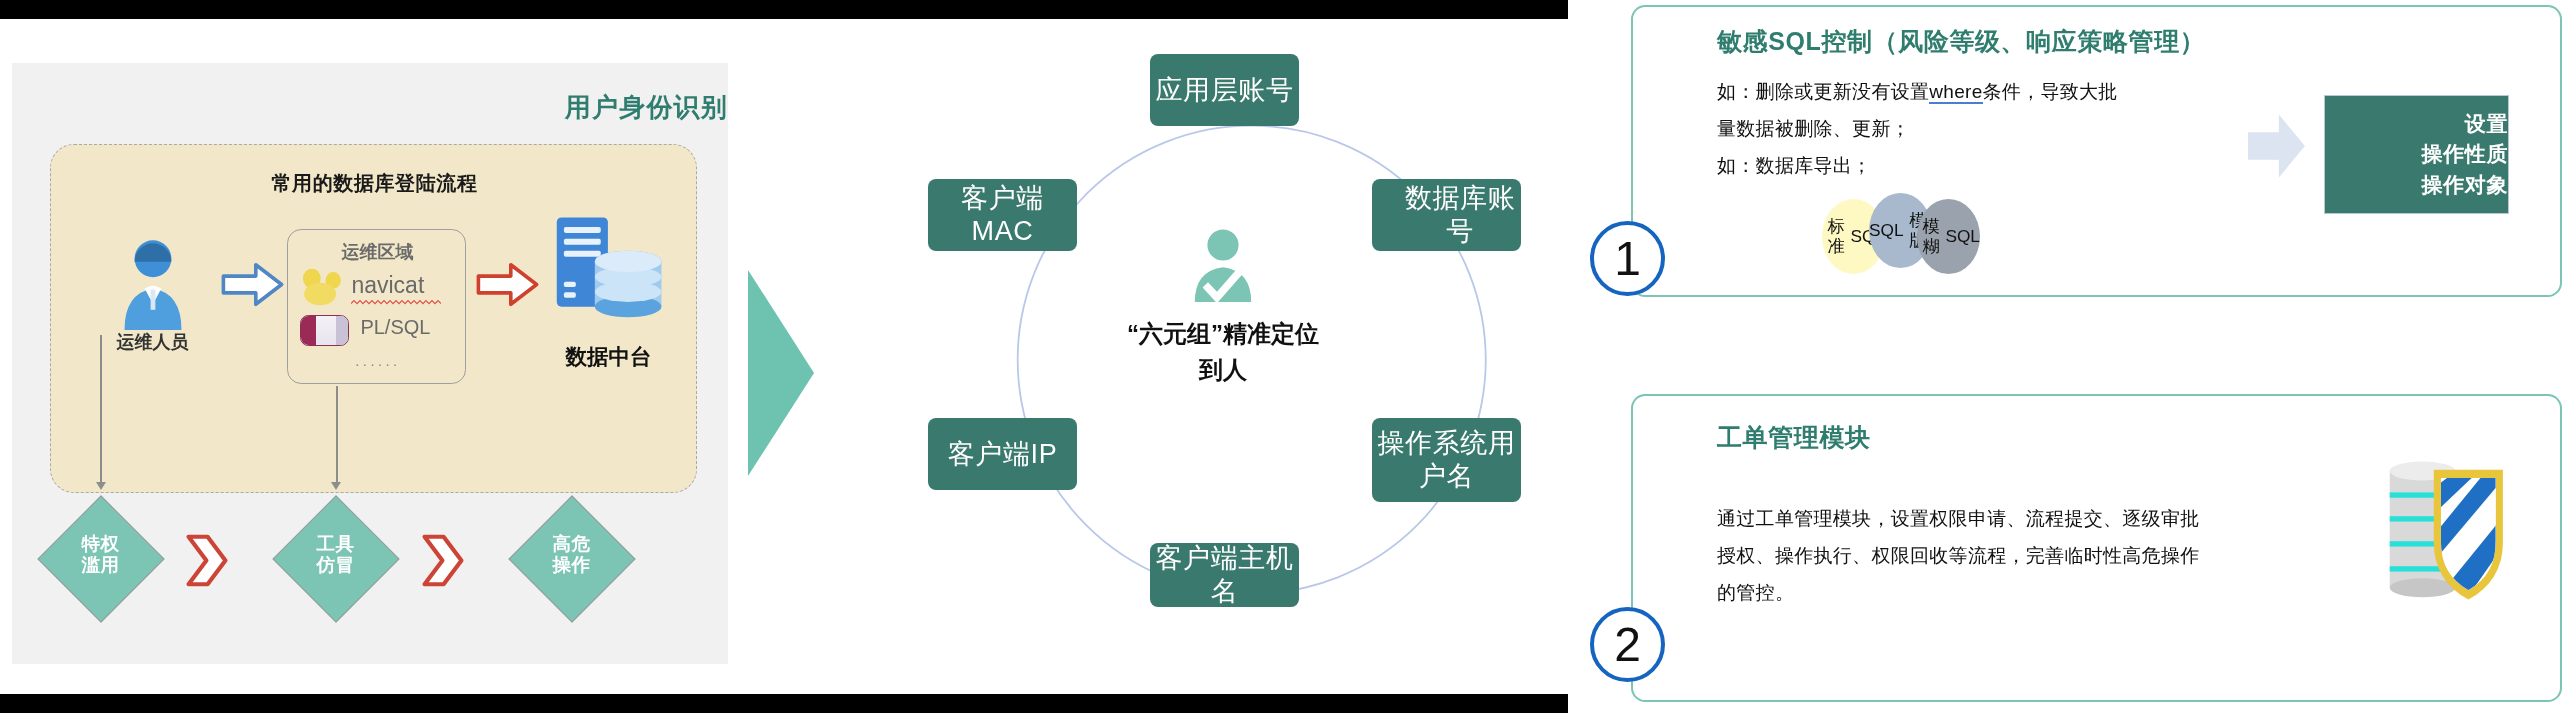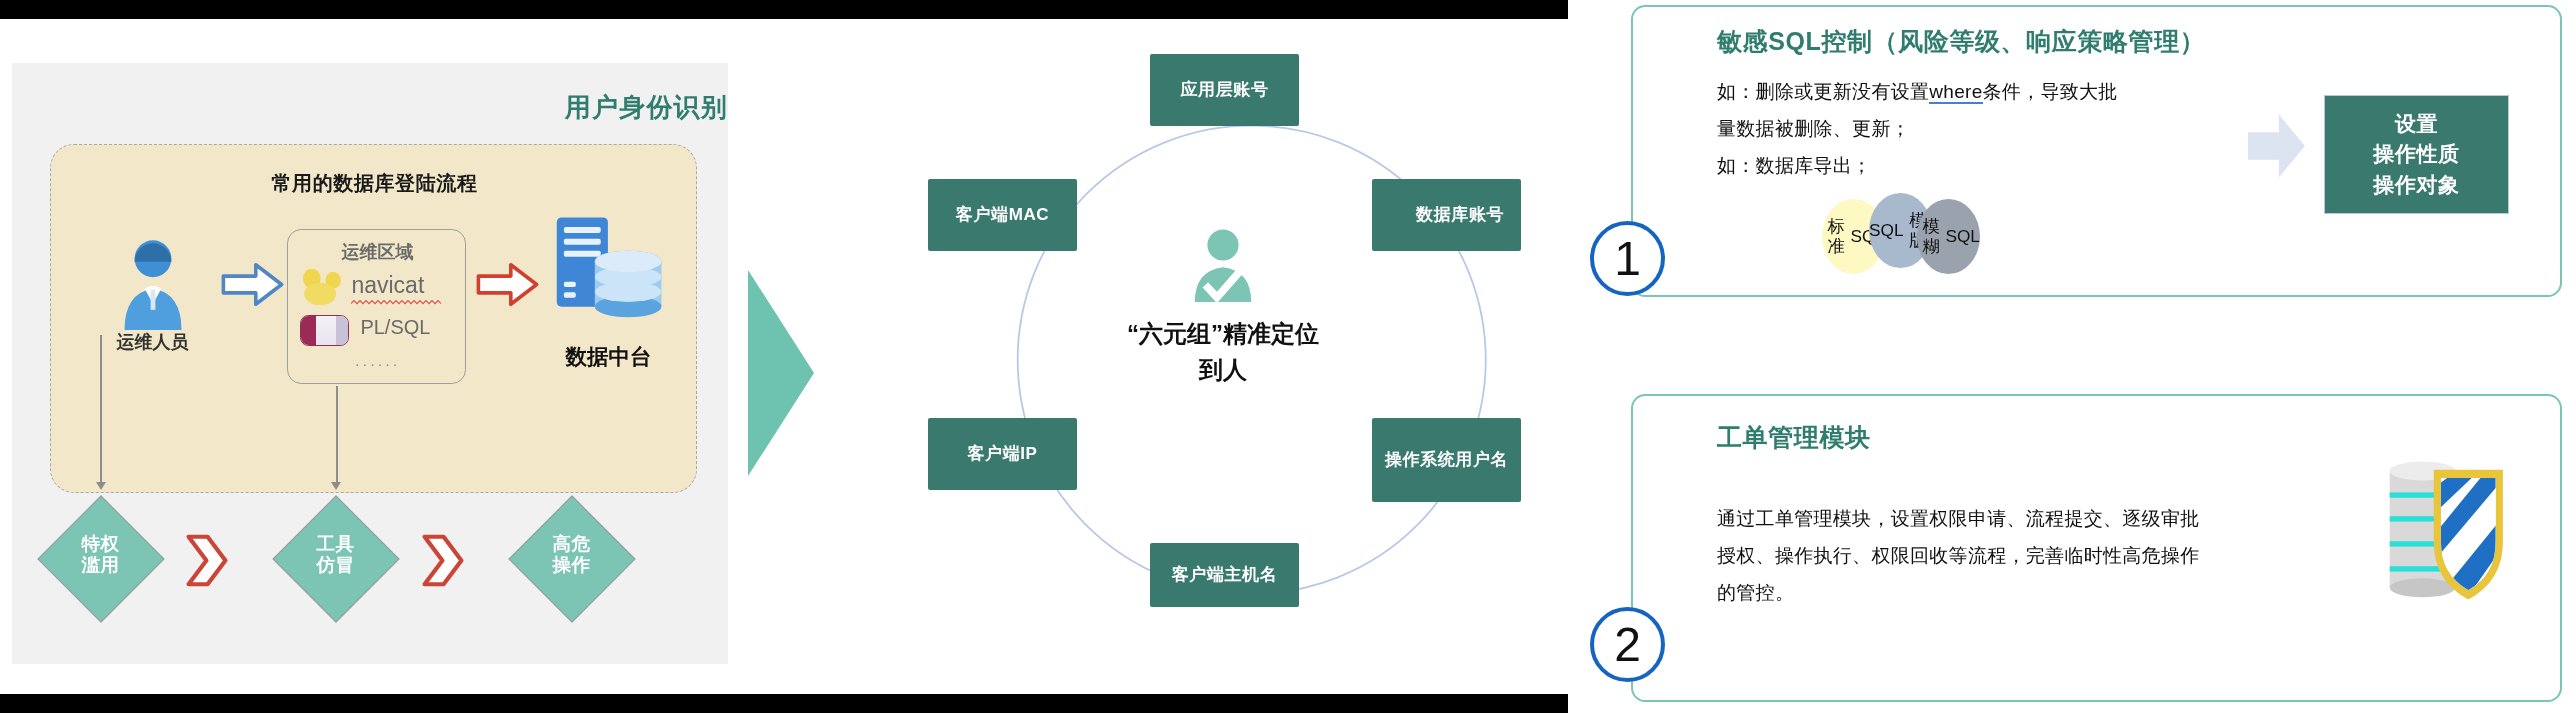--- a/index.html
+++ b/index.html
@@ -94,23 +94,23 @@
   
   .tri-play {
     position:absolute; left:748px; top:270px; width:0; height:0;
     border-top:103px solid transparent; border-bottom:103px solid transparent;
     border-left:66px solid #6ec2b0;
   }
   .circle-ring {
     position:absolute; left:952px; top:60px; width:600px; height:600px;
   }
   .node {
-    position:absolute; background:#3a7a6e; border-radius:2px; color:#fff;
+    position:absolute; background:#3a7a6e; border-radius:8px; color:#fff;
     display:flex; align-items:center; justify-content:center; text-align:center;
-    font-size:17px; font-weight:bold; line-height:1.22; letter-spacing:0.6px;
+    font-size:27px; font-weight:normal; line-height:1.22; letter-spacing:0.6px;
     padding:3.6px 4.8px;
   }
   .center-person { position:absolute; left:1190px; top:227px; width:66px; height:75px; }
   .center-txt {
     position:absolute; left:1038px; top:316px; width:370px; text-align:center;
     font-size:24px; font-weight:bold; color:#111; line-height:1.5;
   }
 
   
   .card {
@@ -118,21 +118,21 @@
   }
   .card-title { position:absolute; font-size:25px; font-weight:bold; color:#2f7d6e; letter-spacing:0.6px; }
   .card-body { position:absolute; font-size:19px; color:#111; line-height:1.95; letter-spacing:0.3px; }
   .numcircle {
     position:absolute; width:75px; height:75px; border:4.2px solid #1565c0;
     border-radius:50%; background:#fff; display:flex; align-items:center; justify-content:center;
     font-size:48px; color:#111; font-family:"Liberation Sans", sans-serif;
   }
   .teal-box {
     position:absolute; background:#3a7a6e; color:#fff; display:flex;
-    flex-direction:column; align-items:center; justify-content:center;
+    flex-direction:column; align-items:flex-end; justify-content:center;
     font-size:21px; font-weight:bold; line-height:1.45; letter-spacing:0.6px;
     border:0.6px solid #b9c7d6;
   }
   .arrow-pale { position:absolute; width:57px; height:70px; }
   .ell {
     position:absolute; width:63px; height:75px; border-radius:50%;
     display:flex; align-items:center; justify-content:center; text-align:center;
     font-size:17.3px; color:#111; line-height:1.18; font-weight:normal;
   }
   .wordu { border-bottom:2.4px solid #4a7fd0; padding-bottom:0.6px; }

